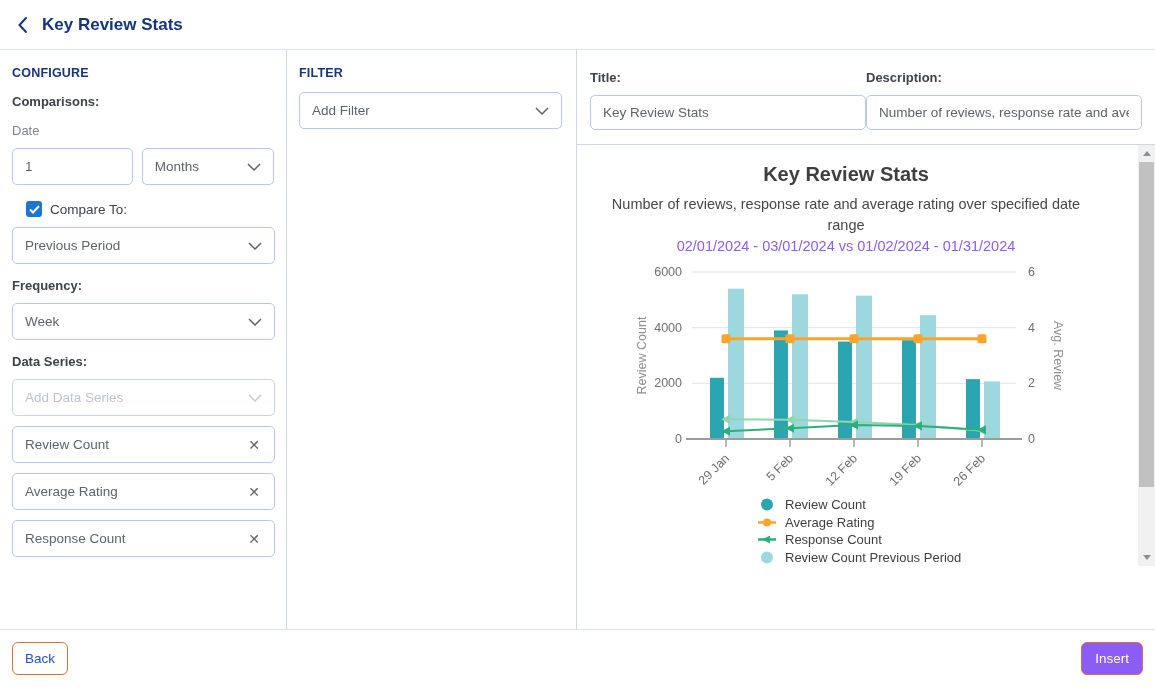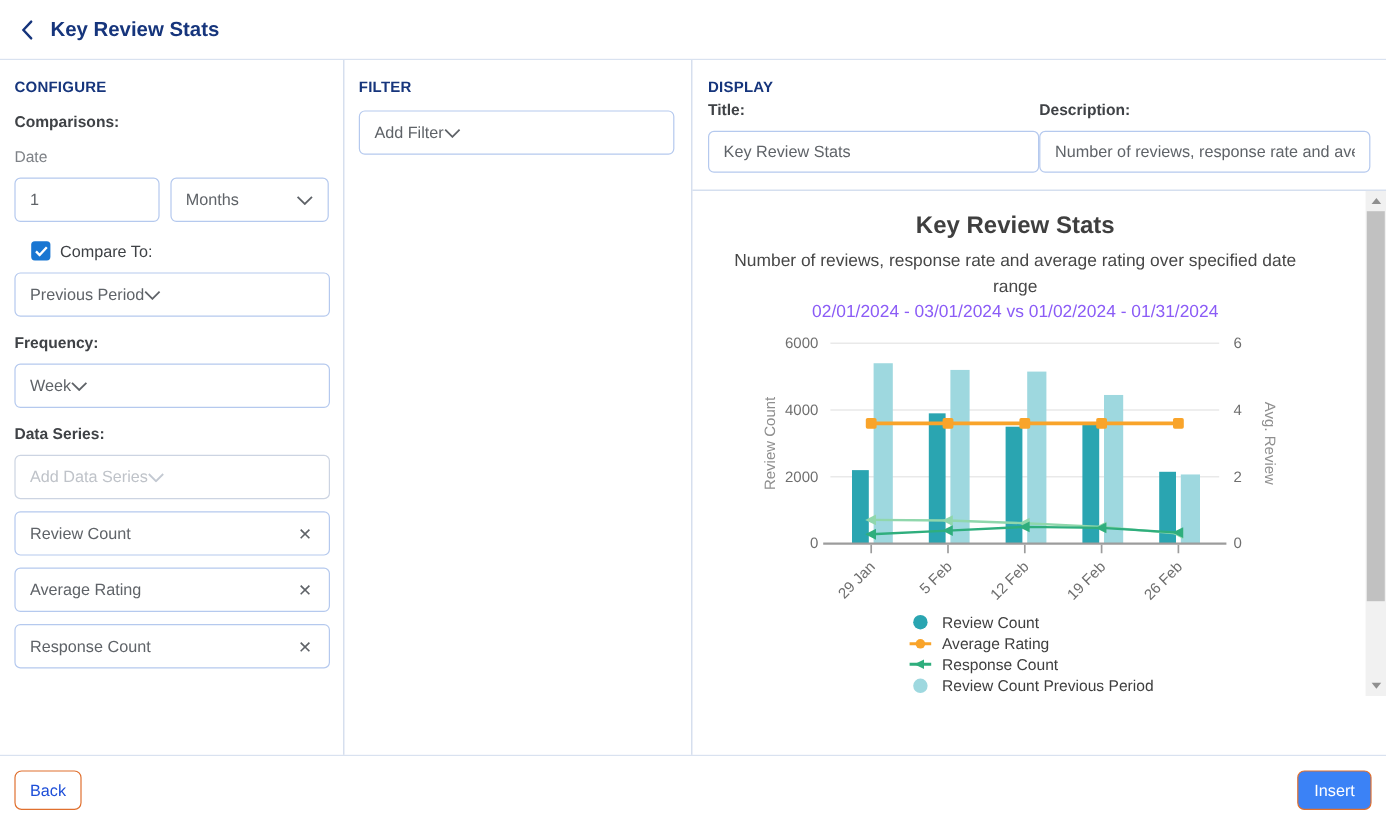--- a/index.html
+++ b/index.html
@@ -21,21 +21,21 @@
 
   .section-label { font-size:12.5px; font-weight:bold; color:#16357C; letter-spacing:.2px; }
   .field-label { font-size:13px; font-weight:bold; color:#3F4246; margin-top:14px; }
   .sub-label { font-size:13px; color:#7E8287; margin-top:14px; }
 
   .input, .select, .chip {
     background:#fff; border:1px solid #b5c9ee; border-radius:5px; height:37px;
     font-size:13.5px; color:#5F6368; display:flex; align-items:center;
     padding:0 12px; margin-top:10px; }
   input.input { width:100%; outline:none; }
-  .select { cursor:pointer; }
+  .select { justify-content:space-between; cursor:pointer; }
   .select.disabled { color:#BFC3C9; border-color:#ccd4e2; }
   .select.disabled svg path { stroke:#c3c9d2; }
   .row { display:flex; gap:9px; }
   .num-input { width:85px; }
   .unit-select { width:169px;gap:48px; }
   .full { width:263px; }
 
   .check-row { display:flex; align-items:center; margin-top:16px; gap:8px;padding-left:14px; }
   .checkbox { width:16px; height:16px; background:#1976D2; border-radius:3px;
     display:flex; align-items:center; justify-content:center; cursor:pointer; }
@@ -77,21 +77,21 @@
     border-right:4px solid transparent; border-top:5px solid #8f8f8f; }
   .sb-thumb { position:absolute; top:17px; left:1px; width:15px; height:325px;
     background:#C1C1C1; cursor:pointer; }
 
   
   .footer { height:58px; border-top:1px solid #d9e2f0; display:flex;
     align-items:center; justify-content:space-between; padding:0 12px; }
   .btn-back { background:#fff; border:1px solid #E0702F; color:#1d4ed8;
     font-size:13.5px; border-radius:6px; padding:8px 12px; cursor:pointer;
     font-family:inherit; }
-  .btn-insert { background:#3b82f6; border:1px solid #E0702F; color:#fff;
+  .btn-insert { background:#8b5cf6; border:1px solid #E0702F; color:#fff;
     font-size:13.5px; border-radius:6px; padding:8px 13px; cursor:pointer;
     font-family:inherit; }
 </style>
 </head>
 <body>
 
 <div class="app-header">
   <span class="back-chevron">
     <svg width="18" height="20" viewBox="0 0 18 20">
         <path d="M12 3 L5.5 10 L12 17" fill="none" stroke="#16357C" stroke-width="2" stroke-linecap="round"></path>
@@ -168,21 +168,20 @@
     <div class="select full" style="margin-top:12px;">
       <span>Add Filter</span>
       <svg width="14" height="8" viewBox="0 0 14 8">
           <path d="M1 1l6 6 6-6" fill="none" stroke="#5F6368" stroke-width="1.5"></path>
         </svg>
     </div>
   </div>
 
   <div class="panel panel-right">
     <div class="display-head">
-      <div class="section-label">DISPLAY</div>
       <div class="display-cols">
         <div class="display-col">
           <div class="field-label">Title:</div>
           <input class="input" value="Key Review Stats" style="">
         </div>
         <div class="display-col">
           <div class="field-label">Description:</div>
           <input class="input" value="Number of reviews, response rate and average rating over specified date range" style="">
         </div>
       </div>

